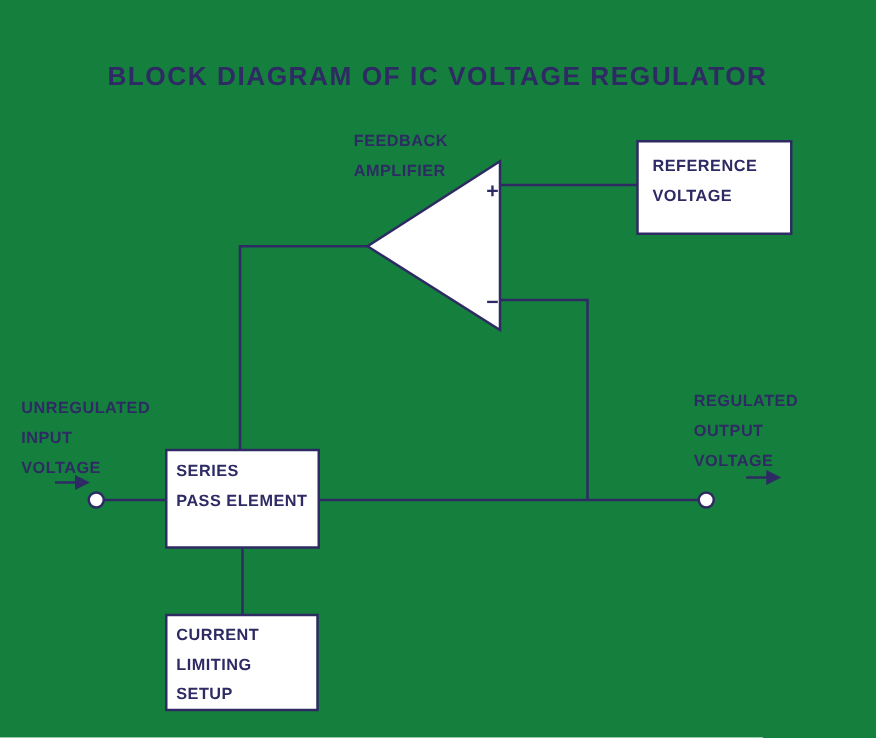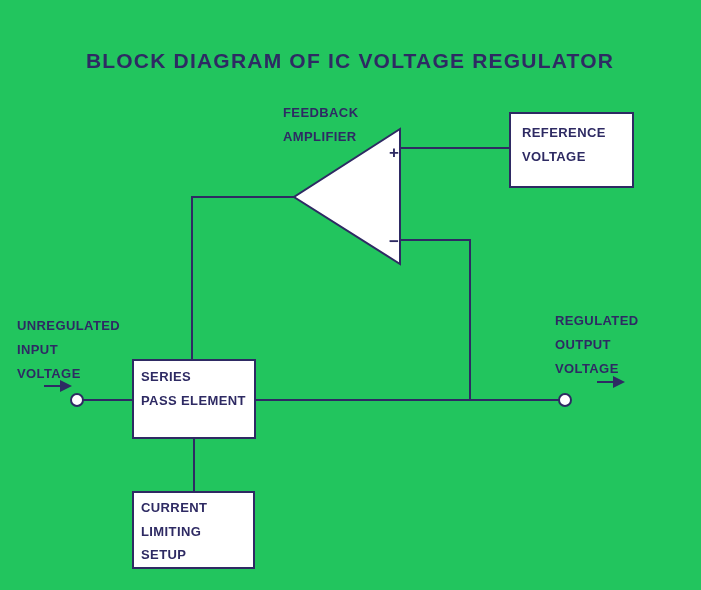--- a/index.html
+++ b/index.html
@@ -4,21 +4,21 @@
 <style>
   html, body {
     margin: 0;
     padding: 0;
     background: #ffffff;
   }
   .stage {
     position: relative;
     width: 701px;
     height: 590px;
-    background: #22c55e;
+    background: #15803d;
     overflow: hidden;
   }
   svg { display: block; }
   svg text {
     font-family: "Liberation Sans", sans-serif;
     font-weight: bold;
     fill: #2e2a63;
   }
   .title {
     font-size: 21px;

